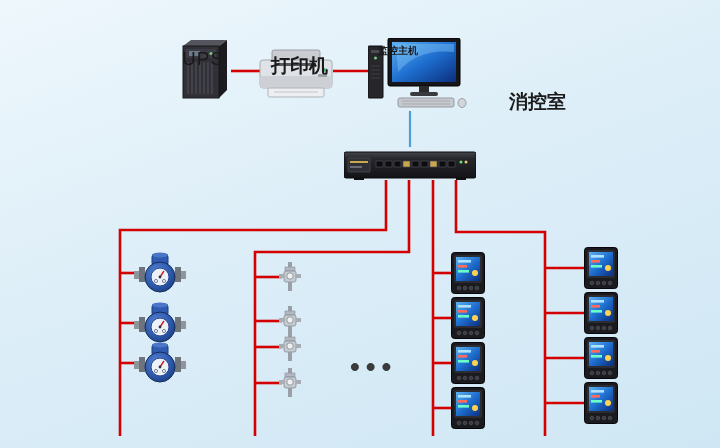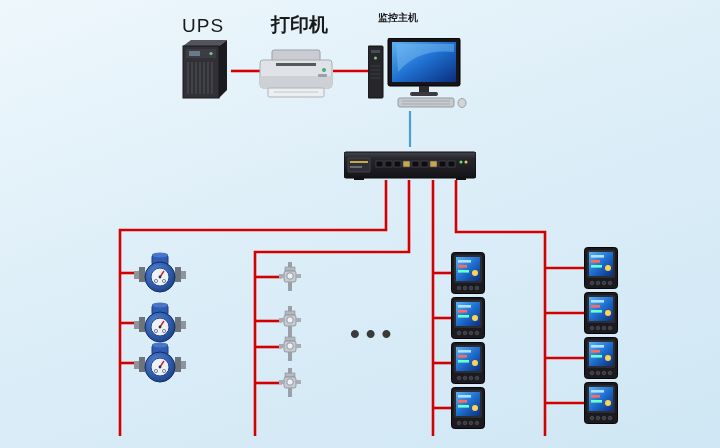--- a/index.html
+++ b/index.html
@@ -8,23 +8,24 @@
     width:720px;height:448px;
     overflow:hidden;
     background:linear-gradient(160deg,#eef7fc 0%,#ddeef8 45%,#cfe7f4 100%);
     font-family:"Liberation Sans","DejaVu Sans",sans-serif;
   }
   .lbl{
     position:absolute;
     color:#1a1a1a;
     white-space:nowrap;
     z-index:3;
+    margin-top:33px;
   }
   .lbl-ups{left:182px;top:15px;font-size:19px;font-weight:500;letter-spacing:1px;}
-  .lbl-printer{left:271px;top:12px;font-size:19px;font-weight:700;}
+  .lbl-printer{left:271px;top:20px;font-size:19px;font-weight:700;}
   .lbl-host{left:378px;top:11px;font-size:10px;font-weight:700;}
   .lbl-room{left:509px;top:56px;font-size:19px;font-weight:700;}
   .ellipsis{
     left:350px;top:318px;
     font-size:28px;font-weight:700;color:#3a3a3a;letter-spacing:6px;
   }
   .wires{position:absolute;left:0;top:0;z-index:1;}
   .dev{position:absolute;z-index:2;}
   .dev svg{display:block;width:100%;height:100%;}
   
@@ -130,20 +131,21 @@
         <path d="M545 313 H586"></path>
         <path d="M545 358 H586"></path>
         <path d="M545 403 H586"></path>
     </g>
     <path d="M410 111 V147" stroke="#4a9fd8" stroke-width="2.2"></path>
   </svg>
 
   <div class="lbl lbl-ups">UPS</div>
   <div class="lbl lbl-printer">打印机</div>
   <div class="lbl lbl-host">监控主机</div>
+  <div class="lbl lbl-room">消控室</div>
   <div class="lbl ellipsis">•••</div>
 
   <div class="dev ups-tower">
     <svg viewBox="0 0 56 60">
       <polygon points="6,6 42,6 50,0 14,0" fill="#54545c"></polygon>
       <polygon points="42,6 50,0 50,50 42,58" fill="#1a1a1f"></polygon>
       <rect x="6" y="6" width="36" height="52" fill="#303036" stroke="#18181c"></rect>
       <rect x="9" y="9" width="30" height="9" fill="#3c3c44"></rect>
       <rect x="12" y="11" width="11" height="5" fill="#6a7a8a"></rect>
       <circle cx="34" cy="13.5" r="1.6" fill="#7fc97f"></circle>

